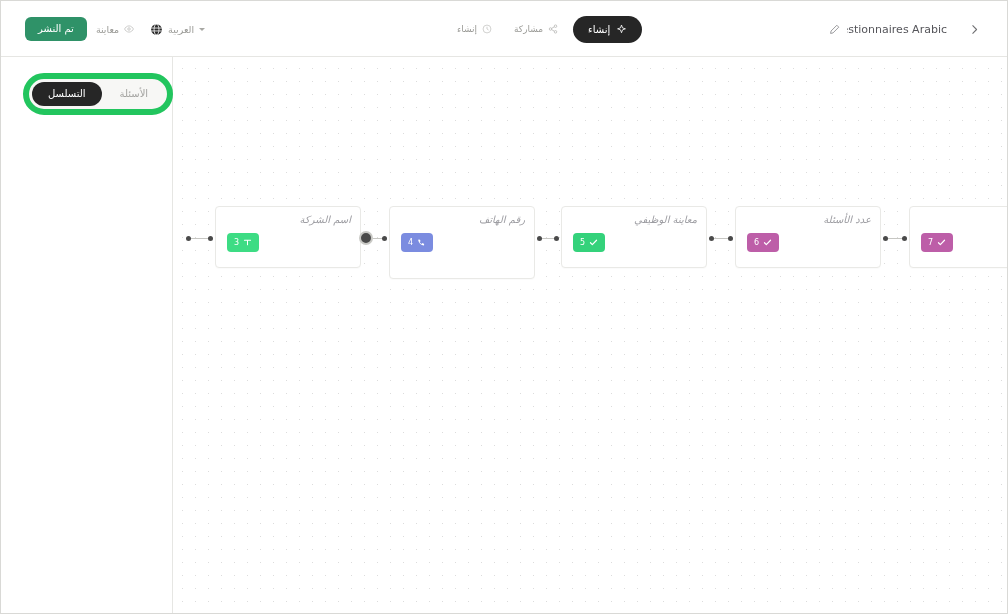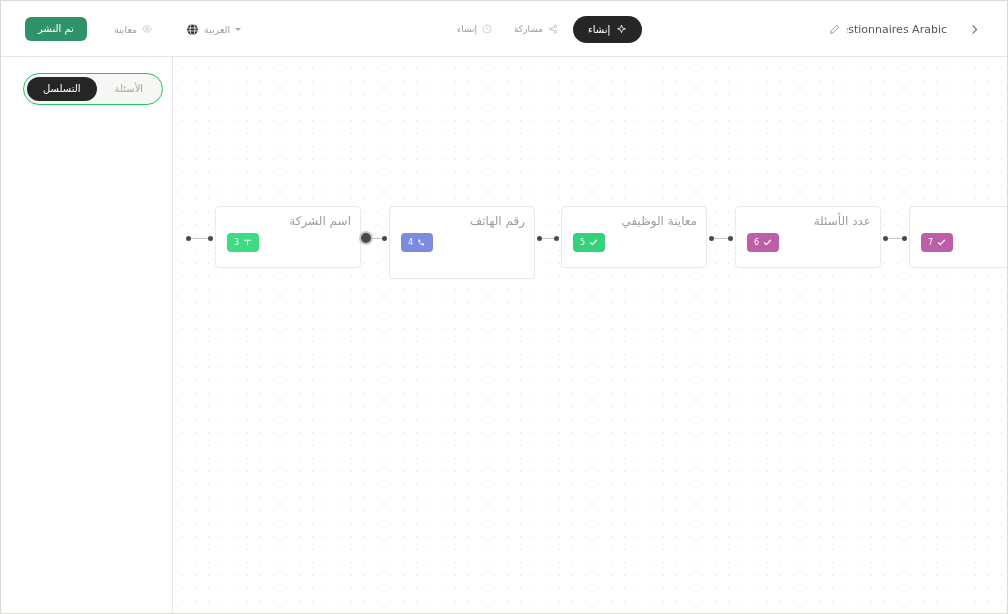--- a/index.html
+++ b/index.html
@@ -29,21 +29,21 @@
     border-bottom: 1px solid #e6e6e3;
     box-sizing: border-box;
   }
 
   .tb-left {
     position: absolute;
     left: 24px; top: 0;
     height: 56px;
     display: flex;
     align-items: center;
-    gap: 20px;
+    gap: 2px;
   }
 
   .status-pill {
     background: #2f9268;
     color: #ffffff;
     font-size: 10px;
     line-height: 1;
     padding: 7px 13px;
     border-radius: 6px;
     white-space: nowrap;
@@ -172,21 +172,21 @@
     border-right: 1px solid #e6e6e3;
     box-sizing: border-box;
   }
 
   .seg-wrap {
     position: absolute;
     left: 22px; top: 16px;
     display: flex;
     align-items: center;
     background: #f7f7f5;
-    border: 1px solid #22c55e;
+    border: 6px solid #22c55e;
     border-radius: 999px;
     padding: 3px;
     gap: 2px;
   }
 
   .seg {
     font-size: 10px;
     line-height: 1;
     padding: 7px 16px;
     border-radius: 999px;
@@ -231,25 +231,26 @@
     border: 1px solid #e9e9e6;
     border-radius: 4px;
     box-sizing: border-box;
     box-shadow: 0 1px 1px rgba(0,0,0,0.018);
   }
 
   .node-title {
     position: absolute;
     top: 7px;
     right: 9px;
-    font-size: 12px;
+    font-size: 10px;
     color: #9d9da2;
     direction: rtl;
     white-space: nowrap;
     letter-spacing: .1px;
+    font-style: italic;
   }
 
   .badge {
     position: absolute;
     left: 11px;
     top: 26px;
     display: flex;
     align-items: center;
     gap: 4px;
     color: #ffffff;

